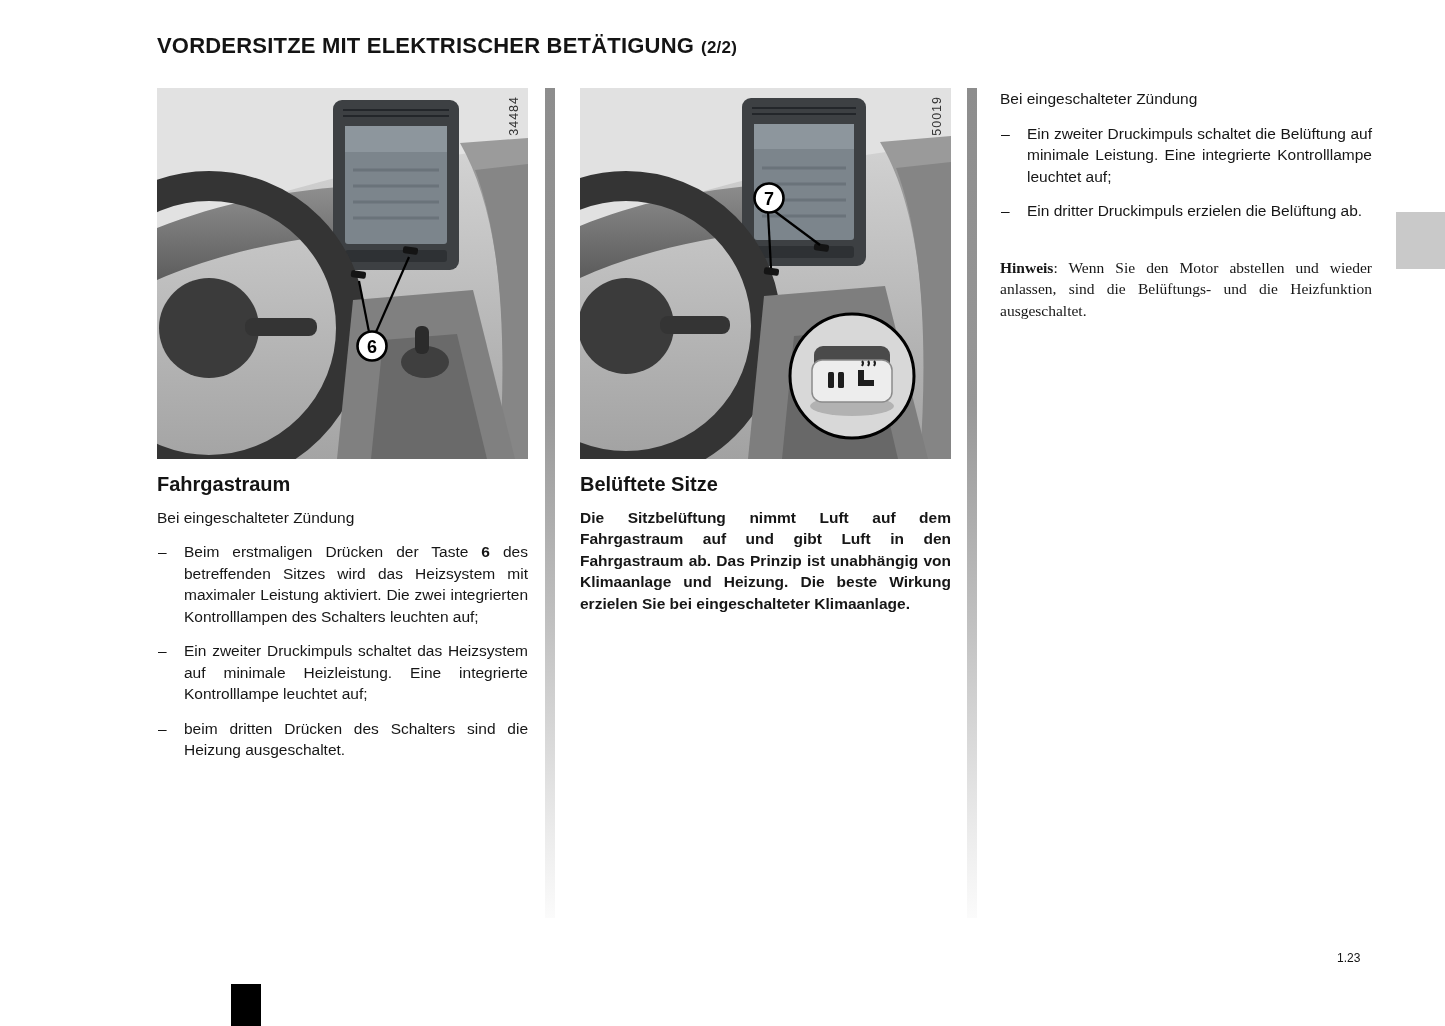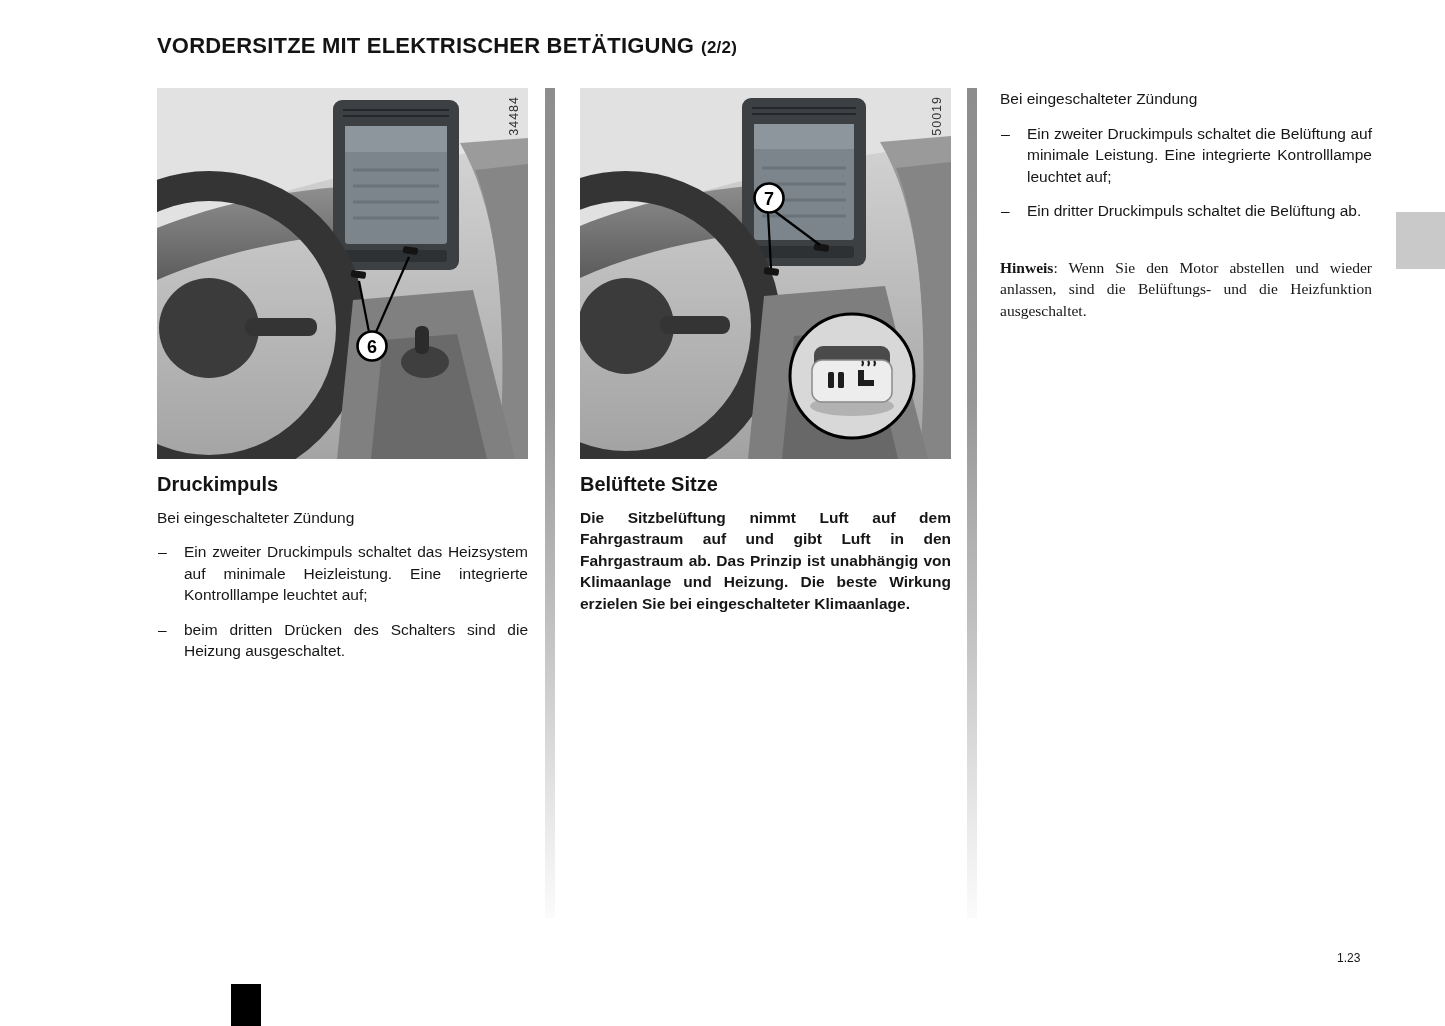--- a/index.html
+++ b/index.html
@@ -104,25 +104,26 @@
         <g>
           <line x1="202" y1="193" x2="212" y2="244" stroke="#000" stroke-width="2.2"></line>
           <line x1="252" y1="169" x2="219" y2="244" stroke="#000" stroke-width="2.2"></line>
           <circle cx="215" cy="258" r="14.5" fill="#fff" stroke="#000" stroke-width="2.6"></circle>
           <text x="215" y="264.5" text-anchor="middle" font-size="18" font-weight="bold" fill="#000">6</text>
         </g>
       </svg>
       <span class="fig-id">34484</span>
     </div>
 
-    <h2 class="section-heading">Druckimpuls</h2>
+    <h2 class="section-heading">Fahrgastraum</h2>
     <p class="intro">Bei eingeschalteter Zündung</p>
 
     <div class="bullet">
       <span class="dash">–</span>
+      <span><span>Beim erstmaligen Drücken der Taste </span><b>6</b><span> des betreffenden Sitzes wird das Heizsystem mit maximaler Leistung aktiviert. Die zwei integrierten Kontrolllampen des Schalters leuchten auf;</span></span>
     </div>
     <div class="bullet">
       <span class="dash">–</span>
       <span><span>Ein zweiter Druckimpuls schaltet das Heizsystem auf minimale Heizleistung. Eine integrierte Kontrolllampe leuchtet auf;</span><b></b><span></span></span>
     </div>
     <div class="bullet">
       <span class="dash">–</span>
       <span><span>beim dritten Drücken des Schalters sind die Heizung ausgeschaltet.</span><b></b><span></span></span>
     </div>
   </div>
@@ -207,21 +208,21 @@
 
     <div class="bullet">
       <span class="dash">–</span>
     </div>
     <div class="bullet">
       <span class="dash">–</span>
       <span><span>Ein zweiter Druckimpuls schaltet die Belüftung auf minimale Leistung. Eine integrierte Kontrolllampe leuchtet auf;</span><b></b><span></span></span>
     </div>
     <div class="bullet">
       <span class="dash">–</span>
-      <span><span>Ein dritter Druckimpuls schaltet die Belüftung ab.</span><b></b><span></span></span>
+      <span><span>Ein dritter Druckimpuls erzielen die Belüftung ab.</span><b></b><span></span></span>
     </div>
 
     <p class="note"><b>Hinweis</b><span>: Wenn Sie den Motor abstellen und wieder anlassen, sind die Belüftungs- und die Heizfunktion ausgeschaltet.</span></p>
   </div>
 
   <div class="page-number">1.23</div>
   <div class="edge-tab"></div>
   <div class="corner-block"></div>
 
 </div>

